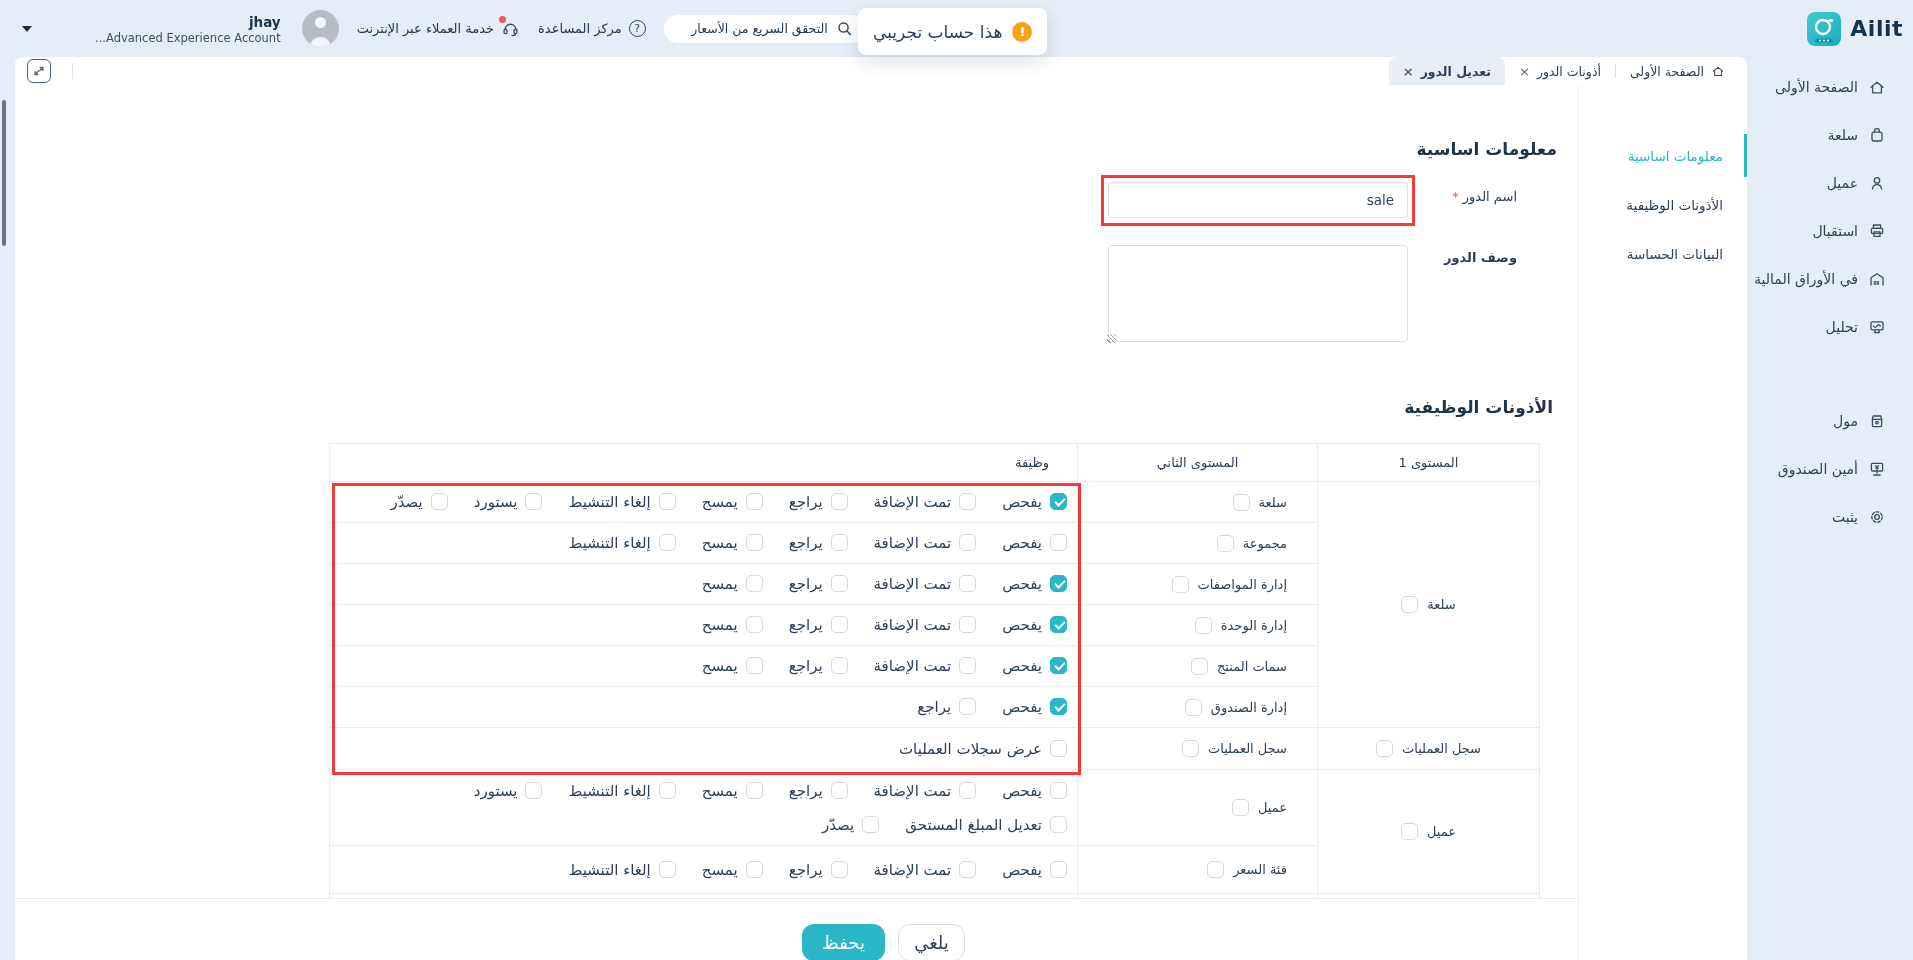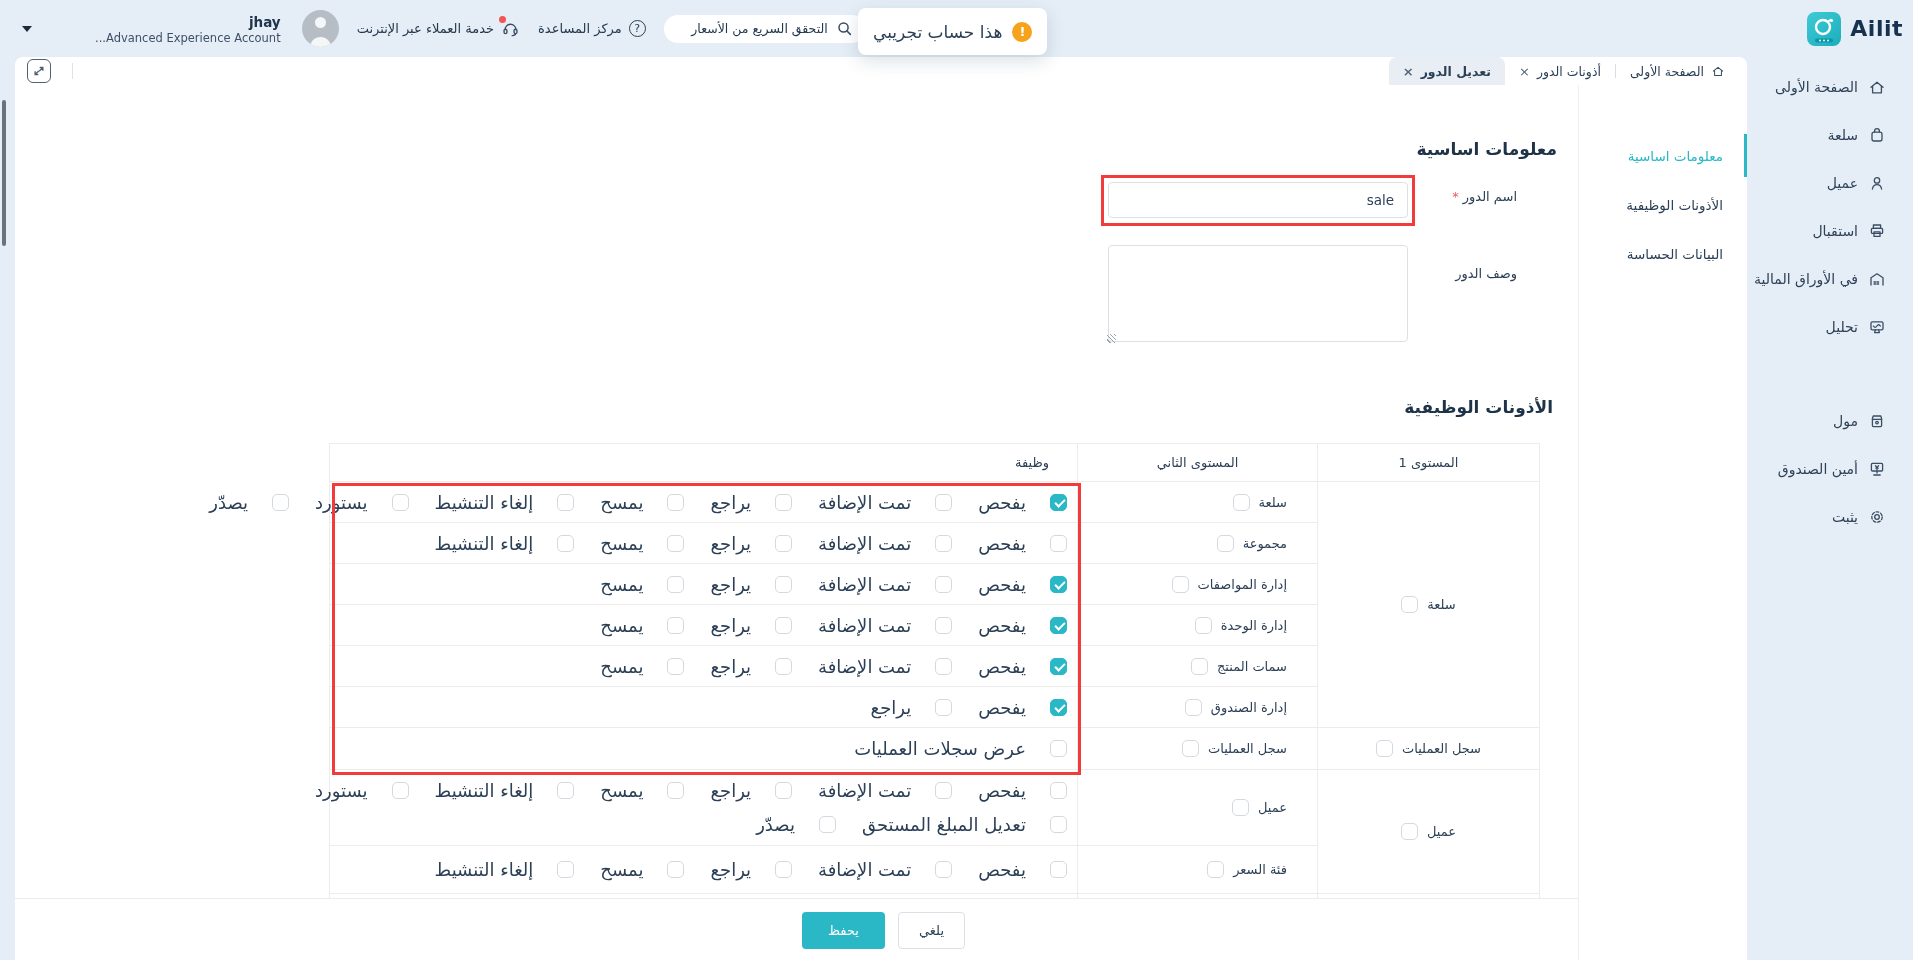--- a/index.html
+++ b/index.html
@@ -55,53 +55,53 @@
   .subnav-item.active { color:#2ab7c6; }
   .subnav-item.active::after { content:""; position:absolute; right:0; top:3px; bottom:3px; width:3px; background:#2ab7c6; }
 
   
   .formarea { position:absolute; left:0; top:0; right:169px; bottom:0; overflow:hidden; }
   .h-section { position:absolute; font-size:17px; font-weight:bold; color:#1f3348; }
   .h1a { top:54px; right:21px; }
   .h2a { top:312px; right:25px; }
   .flabel { position:absolute; font-size:13px; color:#2b3f56; }
   .lbl1 { top:104px; right:61px; }
-  .lbl2 { top:181px; right:61px; }
+  .lbl2 { top:165px; right:61px;font-weight:bold; }
   .req { color:#f25a5a; margin-right:4px; }
   .inp { position:absolute; top:97px; right:170px; width:300px; height:36px; border:1px solid #dcdfe6; border-radius:4px; padding:0 13px; font-size:13.5px; color:#2b3f56; background:#fff; font-family:inherit; outline:none; }
   .txa { position:absolute; top:160px; right:170px; width:300px; height:97px; border:1px solid #dcdfe6; border-radius:4px; background:#fff; font-family:inherit; font-size:13px; padding:8px 12px; resize:none; outline:none; color:#2b3f56; }
   .txa-grip { position:absolute; top:249px; right:462px; width:9px; height:9px; background:
       repeating-linear-gradient(45deg, transparent 0 2px, #9aa4af 2px 3px); z-index:3; pointer-events:none; }
 
   
   .tblwrap { position:absolute; top:358px; right:38px; width:1210px; }
   table { width:100%; border-collapse:collapse; table-layout:fixed; background:#fff; }
   th, td { border:1px solid #ececec; background:#fff; }
   th { height:38px; font-size:13px; font-weight:normal; color:#2b3f56; }
   th.c { text-align:center; }
   th.fnh { text-align:right; padding-right:28px; }
   td.fn { padding:2px 10px; vertical-align:middle; }
   .perm-line { display:flex; gap:26px; align-items:center; justify-content:flex-start; min-height:34px; }
-  .perm { display:inline-flex; align-items:center; gap:24px; font-size:18px; color:#2b3f56; cursor:pointer; white-space:nowrap; }
+  .perm { display:inline-flex; gap:8px; font-size:15px; color:#2b3f56; cursor:pointer; white-space:nowrap; }
   .cb { width:17px; height:17px; border:1px solid #d4d9e0; border-radius:5px; background:#fff; flex:none; position:relative; cursor:pointer; }
   .cb.on { background:#2ab7c6; border-color:#2ab7c6; }
   .cb.on::after { content:""; position:absolute; left:3.5px; top:4px; width:8px; height:4px; border-left:2px solid #fff; border-bottom:2px solid #fff; transform:rotate(-45deg); }
   .lvwrap { direction:ltr; display:flex; align-items:center; gap:9px; font-size:13px; color:#2b3f56; }
   td.lv2 .lvwrap { justify-content:flex-end; padding-right:30px; }
   td.lv1 .lvwrap { justify-content:center; }
 
   
   .redbox { position:absolute; border:3px solid #f23c3c; z-index:5; pointer-events:none; }
   .redbox1 { top:90px; right:163px; width:314px; height:51px; }
   .redbox2 { top:398px; right:497px; width:749px; height:292px; }
 
   
   .footer { position:absolute; left:0; right:0; bottom:0; height:62px; background:#fff; border-top:1px solid #e9ecef; z-index:6; }
   .btns { position:absolute; left:787px; top:13px; display:flex; direction:ltr; gap:13px; }
-  .btn { height:37px; border-radius:4px; font-size:13px; font-family:inherit; cursor:pointer; }
+  .btn { height:37px; border-radius:12px; font-size:18px; font-family:inherit; cursor:pointer;margin-top:12px; }
   .btn-save { width:83px; background:#2ab7c6; color:#fff; border:none; }
   .btn-cancel { width:67px; background:#fff; color:#2b3f56; border:1px solid #dcdfe6; }
 
   svg.ic { stroke:#3a4d63; fill:none; stroke-width:1.3; stroke-linecap:round; stroke-linejoin:round; }
 </style>
 </head>
 <body>
 
 <header class="topbar">
   <div class="logo">

